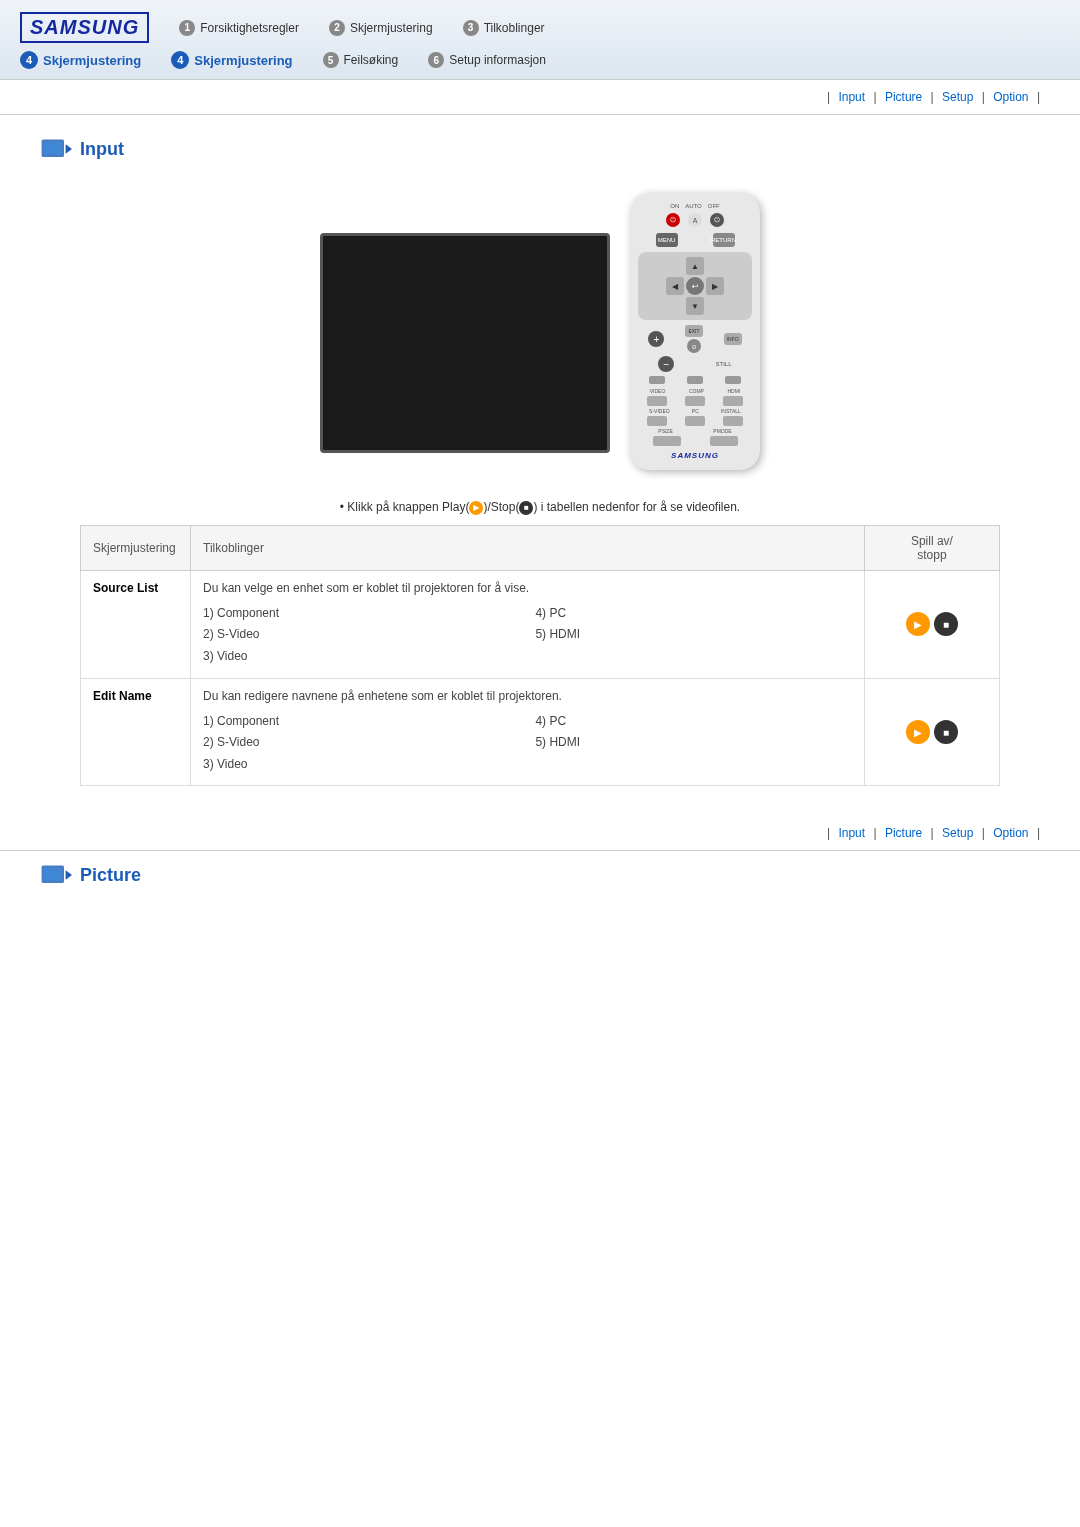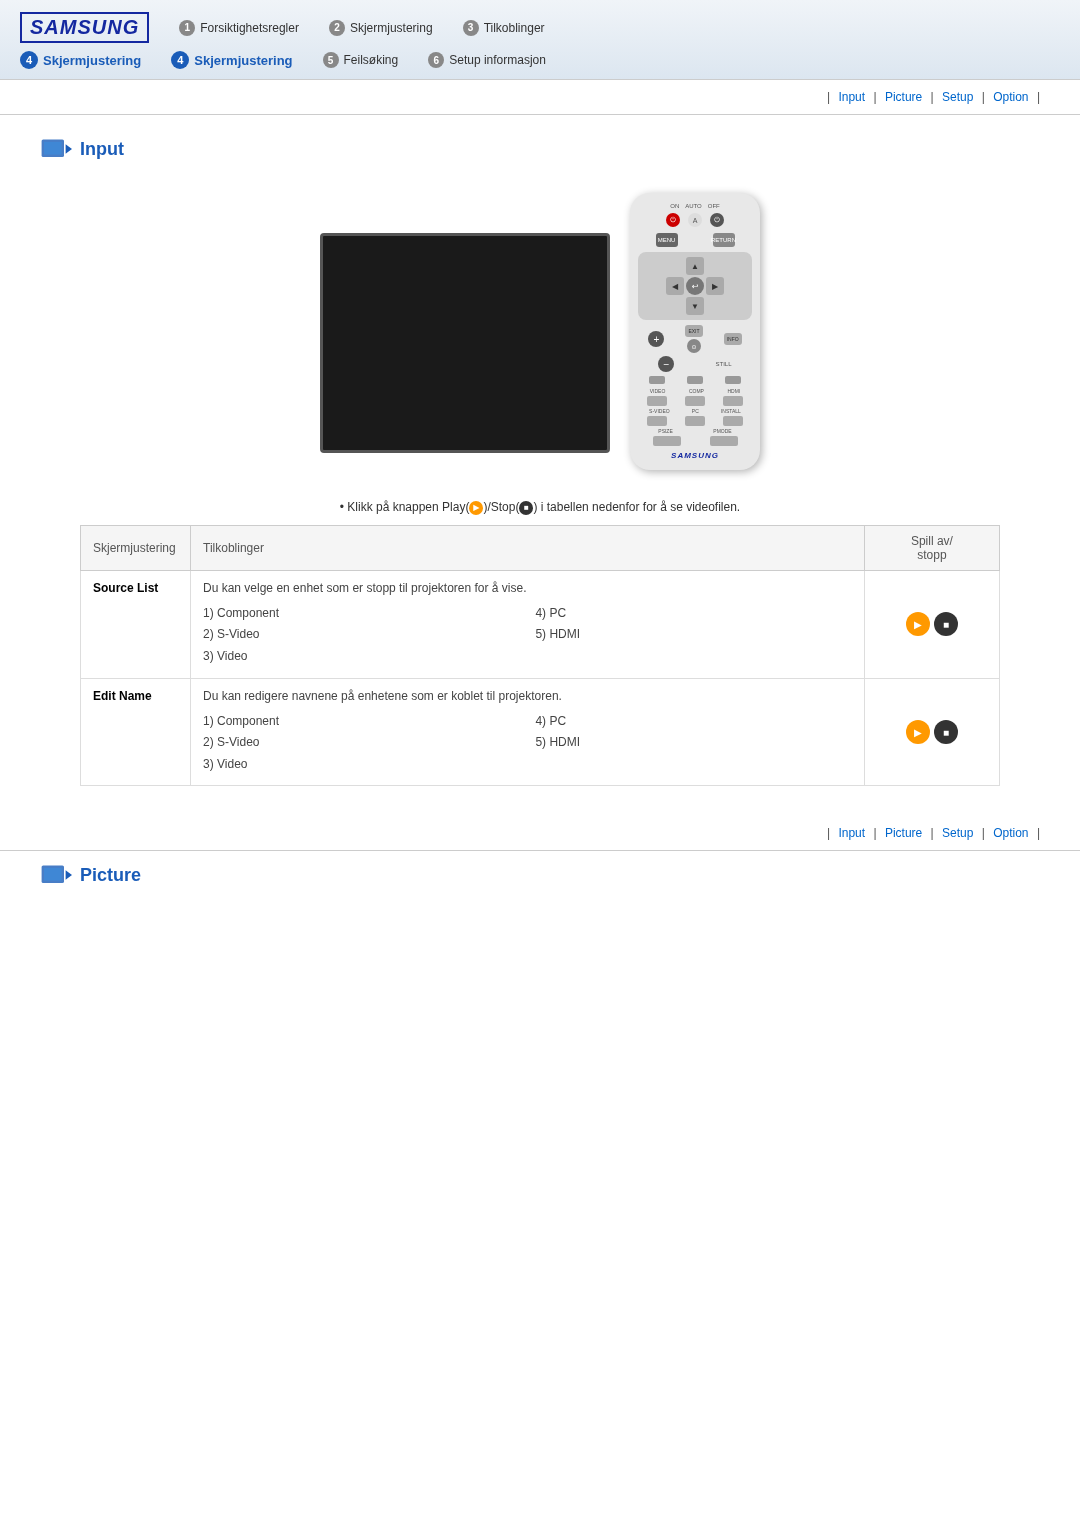--- a/index.html
+++ b/index.html
@@ -539,21 +539,21 @@
         <th>Skjermjustering</th>
         <th>Tilkoblinger</th>
         <th style="text-align:center;">Spill av/<br>stopp</th>
       </tr>
     </thead>
     <tbody>
 
       <tr>
         <td class="row-label">Source List</td>
         <td class="row-desc">
-          <div>Du kan velge en enhet som er stopp til projektoren for å vise.</div>
+          <div>Du kan velge en enhet som er koblet til projektoren for å vise.</div>
           <div class="items-two-col">
             <div class="col">
               <div>1) Component</div>
               <div>2) S-Video</div>
               <div>3) Video</div>
             </div>
             <div class="col">
               <div>4) PC</div>
               <div>5) HDMI</div>
             </div>

